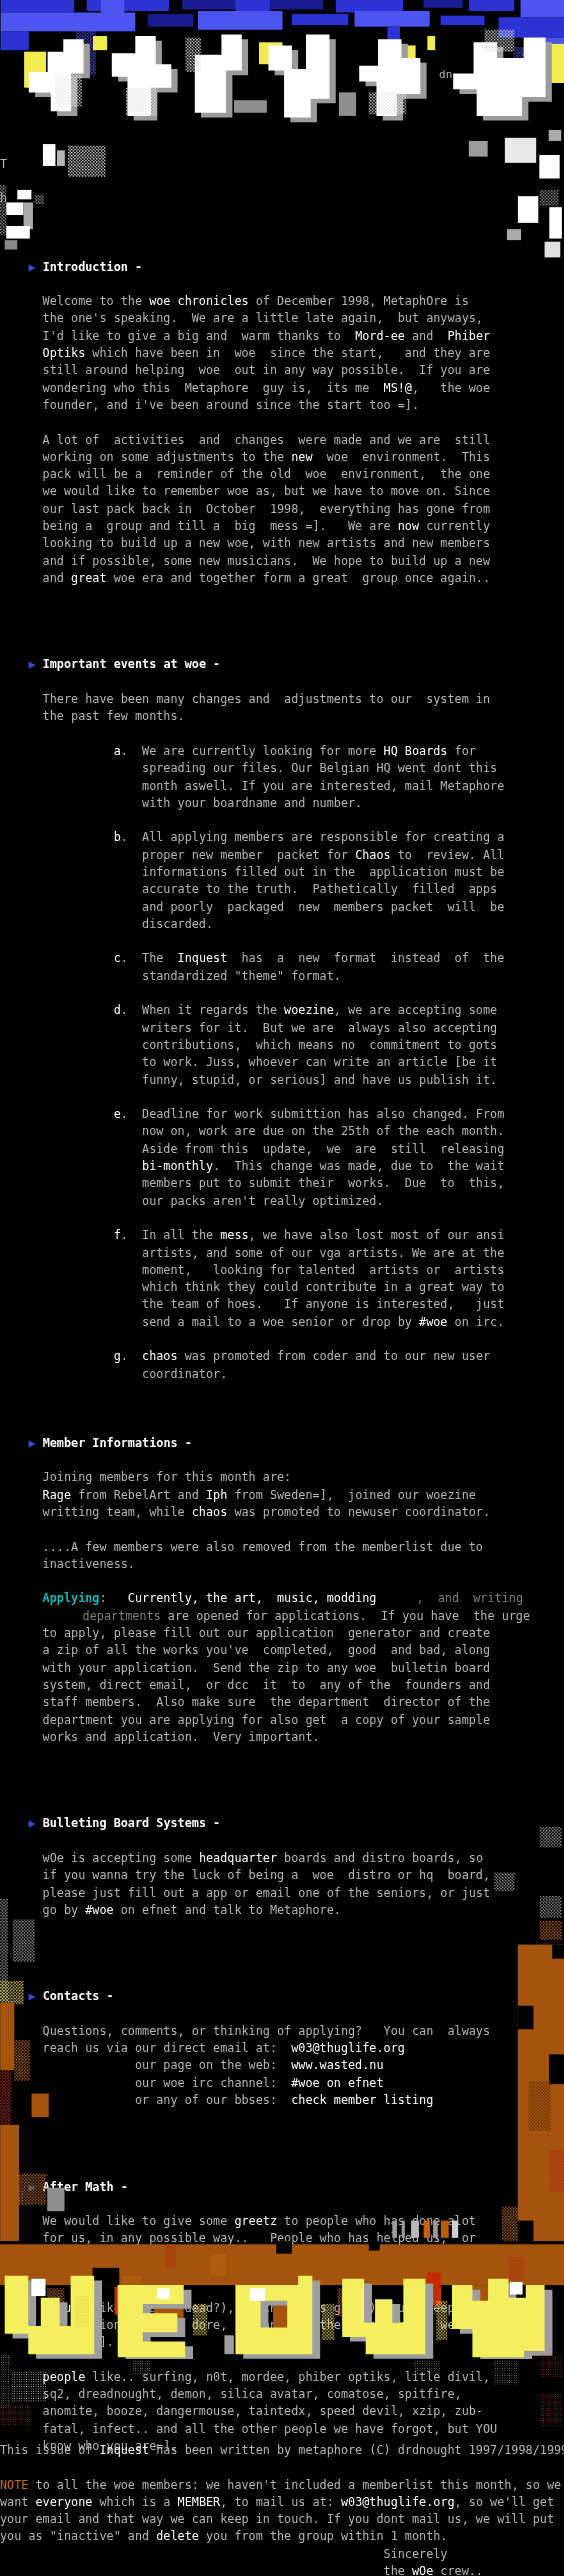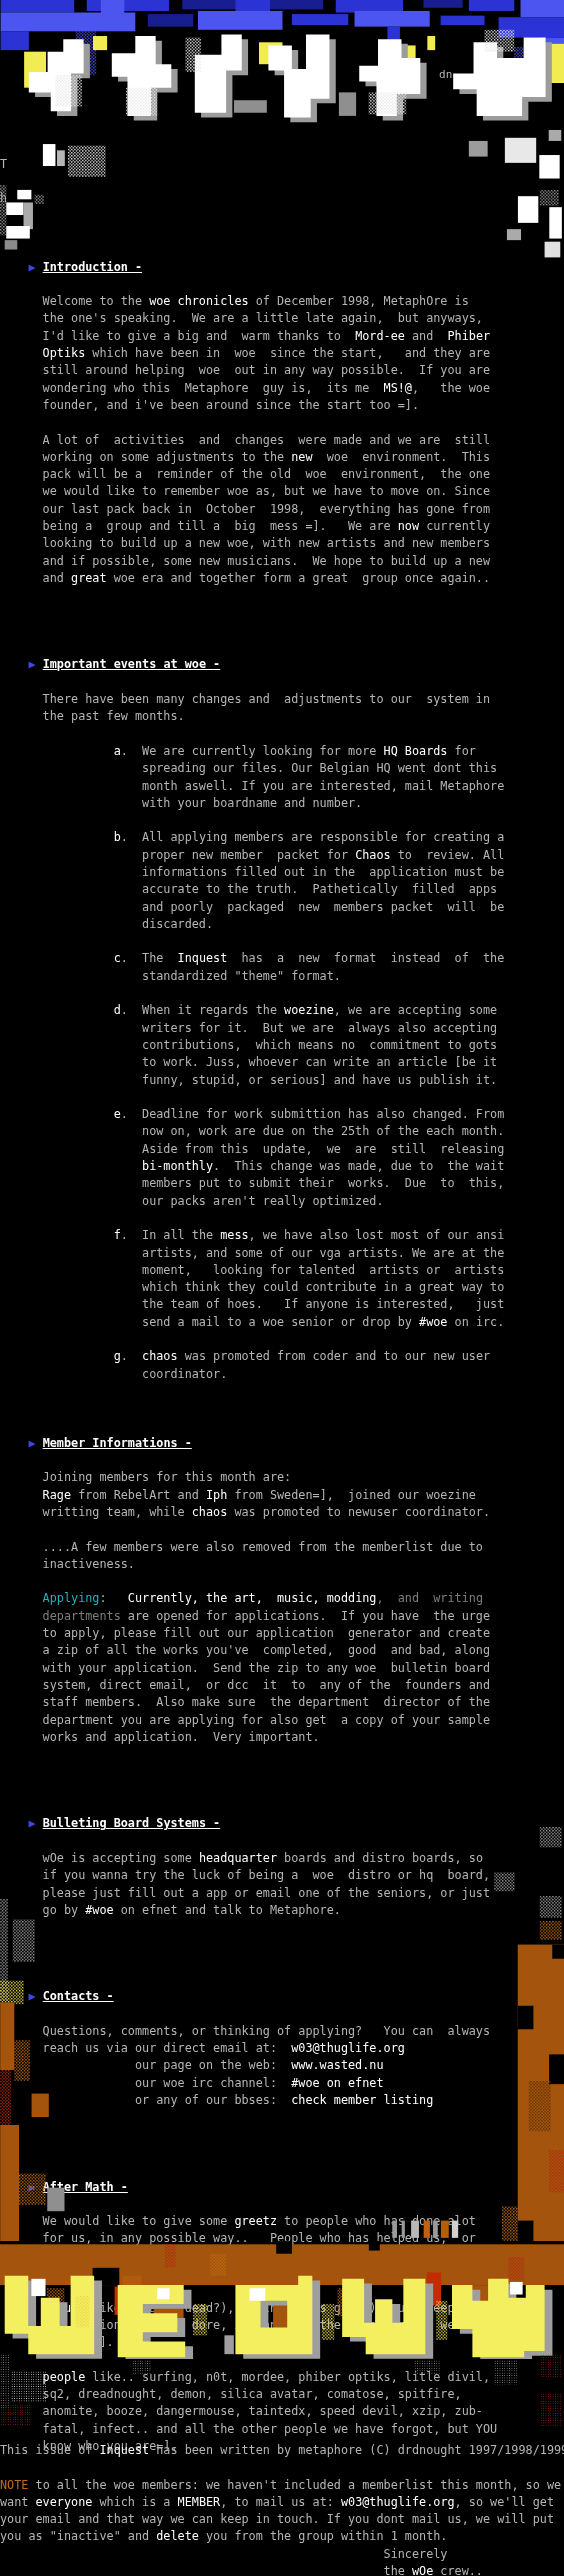--- a/index.html
+++ b/index.html
@@ -2,25 +2,25 @@
 <html style="font-size:12.6px"><head>
 <meta charset="utf-8">
 <style>
   html,body{margin:0;padding:0;background:#000;}
   .screen{position:relative;width:565px;height:2576px;background:#000;overflow:hidden;}
   .flow{position:absolute;left:0;width:565px;font-family:"DejaVu Sans Mono","Liberation Mono",monospace;
         font-size:11.8px;line-height:17.3px;white-space:pre;color:#b5b5b5;}
   .ln{height:17.3px;}
   .t-n{color:#b5b5b5;}
   .t-b{color:#ffffff;font-weight:normal;}
-  .t-h{color:#ffffff;font-weight:bold;text-decoration:underline;}
+  .t-h{color:#ffffff;font-weight:bold;}
   .t-a{color:#3d47e0;}
   .t-s{color:#2d38da;}
-  .t-c{color:#12b8b8;font-weight:normal;}
-  .t-d{color:#7d7d7d;}
+  .t-c{color:#12b8b8;font-weight:bold;}
+  .t-d{color:#7d7d7d;padding-left:40px;}
   .t-o{color:#bf6a1c;font-weight:normal;}
   .dec{position:absolute;}
   .dg{background-image:radial-gradient(#9a9a9a 35%,transparent 36%);background-size:2.4px 2.4px;}
   .dr{background-image:radial-gradient(#a82414 35%,transparent 36%);background-size:2.4px 2.4px;}
   .dw{background-image:radial-gradient(#d8d8d8 35%,transparent 36%);background-size:2.4px 2.4px;}
   svg{position:absolute;left:0;display:block;}
 </style>
 </head>
 <body>
 

